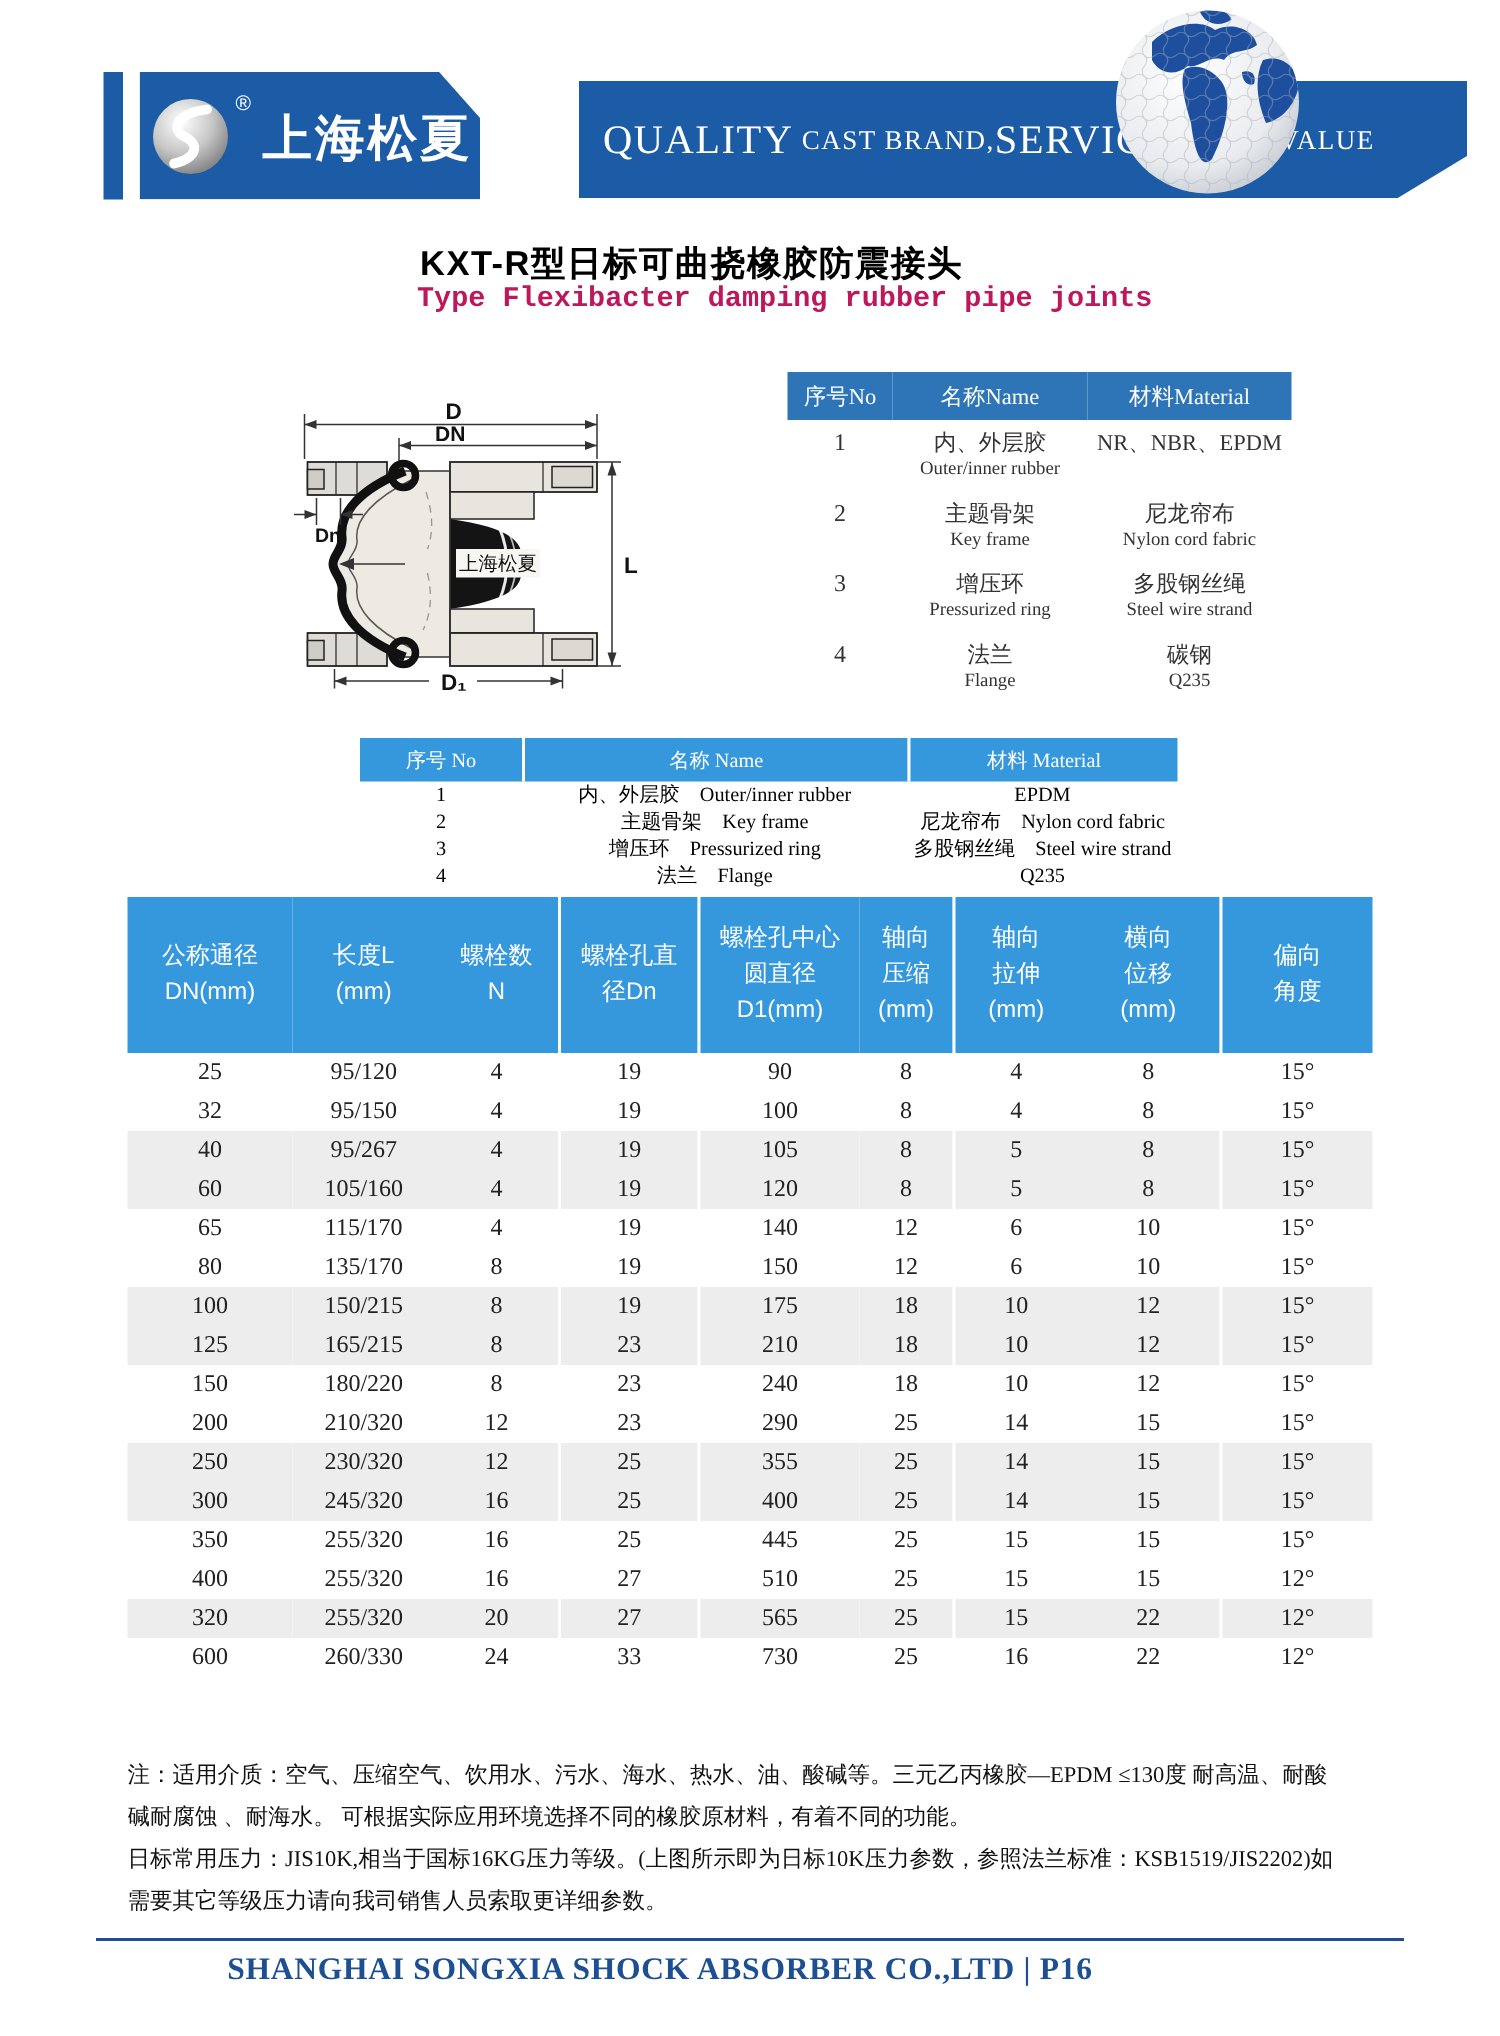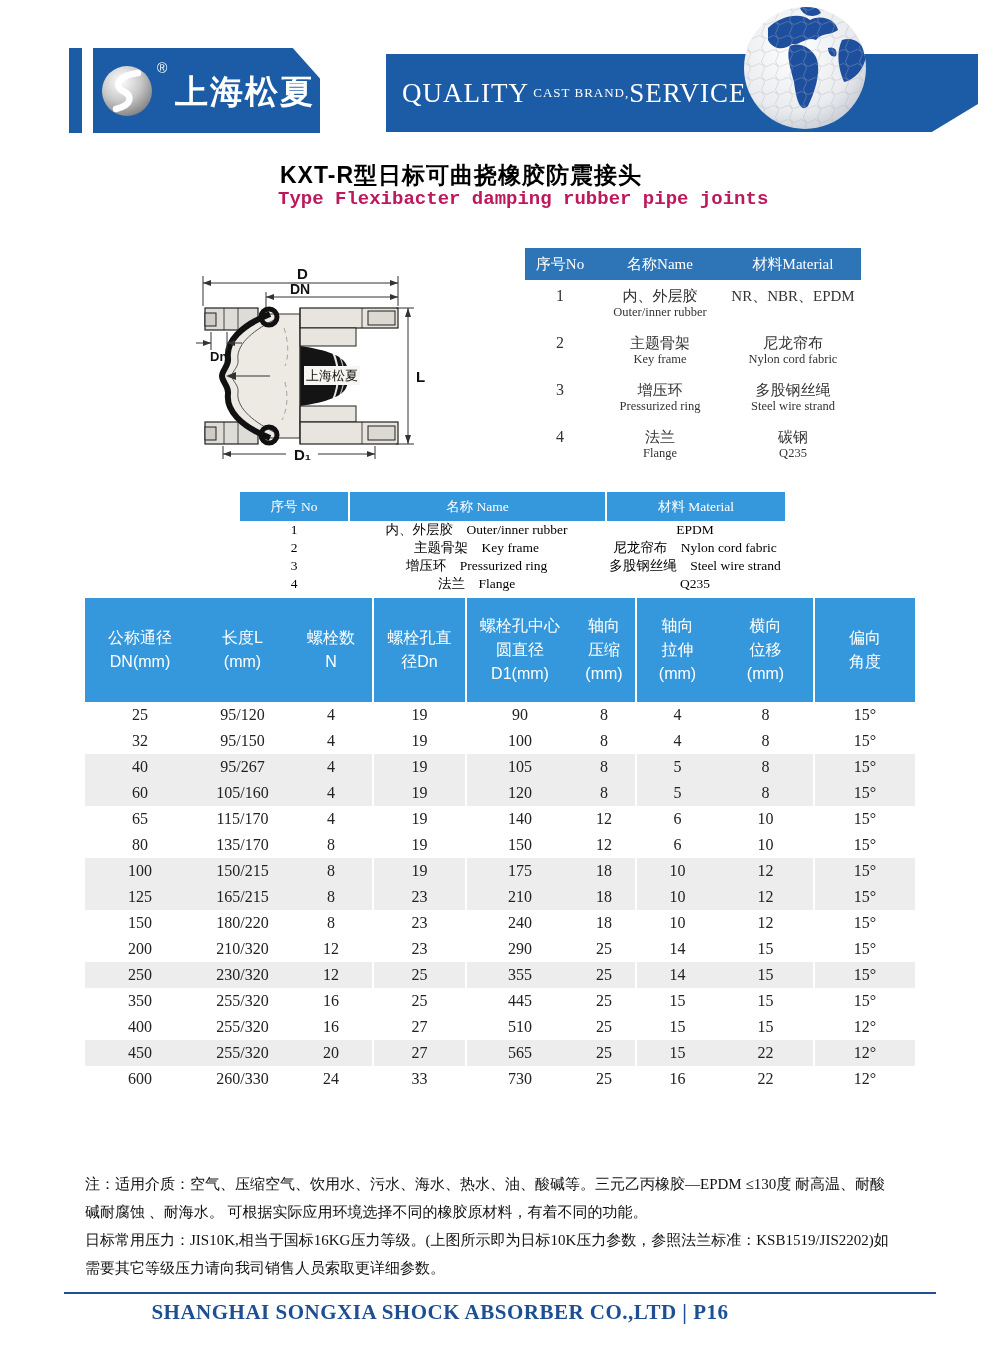--- a/index.html
+++ b/index.html
@@ -9,21 +9,21 @@
   .banner-bar{position:absolute;left:69px;top:48px;width:13px;height:85px;background:#1c5ca6;}
   .logo-panel{position:absolute;left:93px;top:48px;width:227px;height:85px;background:#1c5ca6;
               clip-path:polygon(0 0,88% 0,100% 36%,100% 100%,0 100%);}
   .logo-sphere{position:absolute;left:8px;top:17px;width:52px;height:52px;}
   .reg-mark{position:absolute;left:64px;top:12px;color:#fff;font-size:14px;}
   .brand-text{position:absolute;left:82px;top:22px;color:#fff;font-size:33px;font-weight:600;letter-spacing:2px;}
   .slogan-panel{position:absolute;left:344px;top:54px;width:592px;height:78px;background:#1c5ca6;
                 clip-path:polygon(0 0,100% 0,100% 64%,92.2% 100%,0 100%);
                 display:flex;align-items:center;padding-left:16px;box-sizing:border-box;margin-left:42px;}
   .slogan-panel .big{font-family:"Liberation Serif","DejaVu Serif",serif;font-size:27px;color:#fff;letter-spacing:1px;}
-  .slogan-panel .small{font-family:"Liberation Serif","DejaVu Serif",serif;font-size:13px;color:#fff;letter-spacing:1px;white-space:pre;}
+  .slogan-panel .small{font-family:"Liberation Serif","DejaVu Serif",serif;font-size:18px;color:#fff;letter-spacing:1px;white-space:pre;}
   .banner-fold{position:absolute;left:878px;top:104px;width:46px;height:28px;background:#123e7a;
                clip-path:polygon(100% 0,100% 100%,0 100%);}
   .globe{position:absolute;left:742px;top:2px;width:126px;height:132px;}
   
   .title-cn{position:absolute;left:280px;top:160px;font-size:23px;font-weight:bold;color:#000;letter-spacing:1px;}
   .title-en{position:absolute;left:278px;top:188px;font-size:19px;color:#be185d;
             font-family:"Liberation Mono","DejaVu Sans Mono",monospace;font-weight:bold;}
   
   .drawing{position:absolute;left:170px;top:262px;width:330px;height:218px;}
   
@@ -442,20 +442,31 @@
           <td>250</td>
           <td>230/320</td>
           <td>12</td>
           <td class="vdiv">25</td>
           <td class="vdiv">355</td>
           <td>25</td>
           <td class="vdiv">14</td>
           <td>15</td>
           <td class="vdiv">15°</td>
         </tr>
+        <tr class="stripe">
+          <td>300</td>
+          <td>245/320</td>
+          <td>16</td>
+          <td class="vdiv">25</td>
+          <td class="vdiv">400</td>
+          <td>25</td>
+          <td class="vdiv">14</td>
+          <td>15</td>
+          <td class="vdiv">15°</td>
+        </tr>
         <tr>
           <td>350</td>
           <td>255/320</td>
           <td>16</td>
           <td class="vdiv">25</td>
           <td class="vdiv">445</td>
           <td>25</td>
           <td class="vdiv">15</td>
           <td>15</td>
           <td class="vdiv">15°</td>
@@ -465,21 +476,21 @@
           <td>255/320</td>
           <td>16</td>
           <td class="vdiv">27</td>
           <td class="vdiv">510</td>
           <td>25</td>
           <td class="vdiv">15</td>
           <td>15</td>
           <td class="vdiv">12°</td>
         </tr>
         <tr class="stripe">
-          <td>450</td>
+          <td>320</td>
           <td>255/320</td>
           <td>20</td>
           <td class="vdiv">27</td>
           <td class="vdiv">565</td>
           <td>25</td>
           <td class="vdiv">15</td>
           <td>22</td>
           <td class="vdiv">12°</td>
         </tr>
         <tr>

